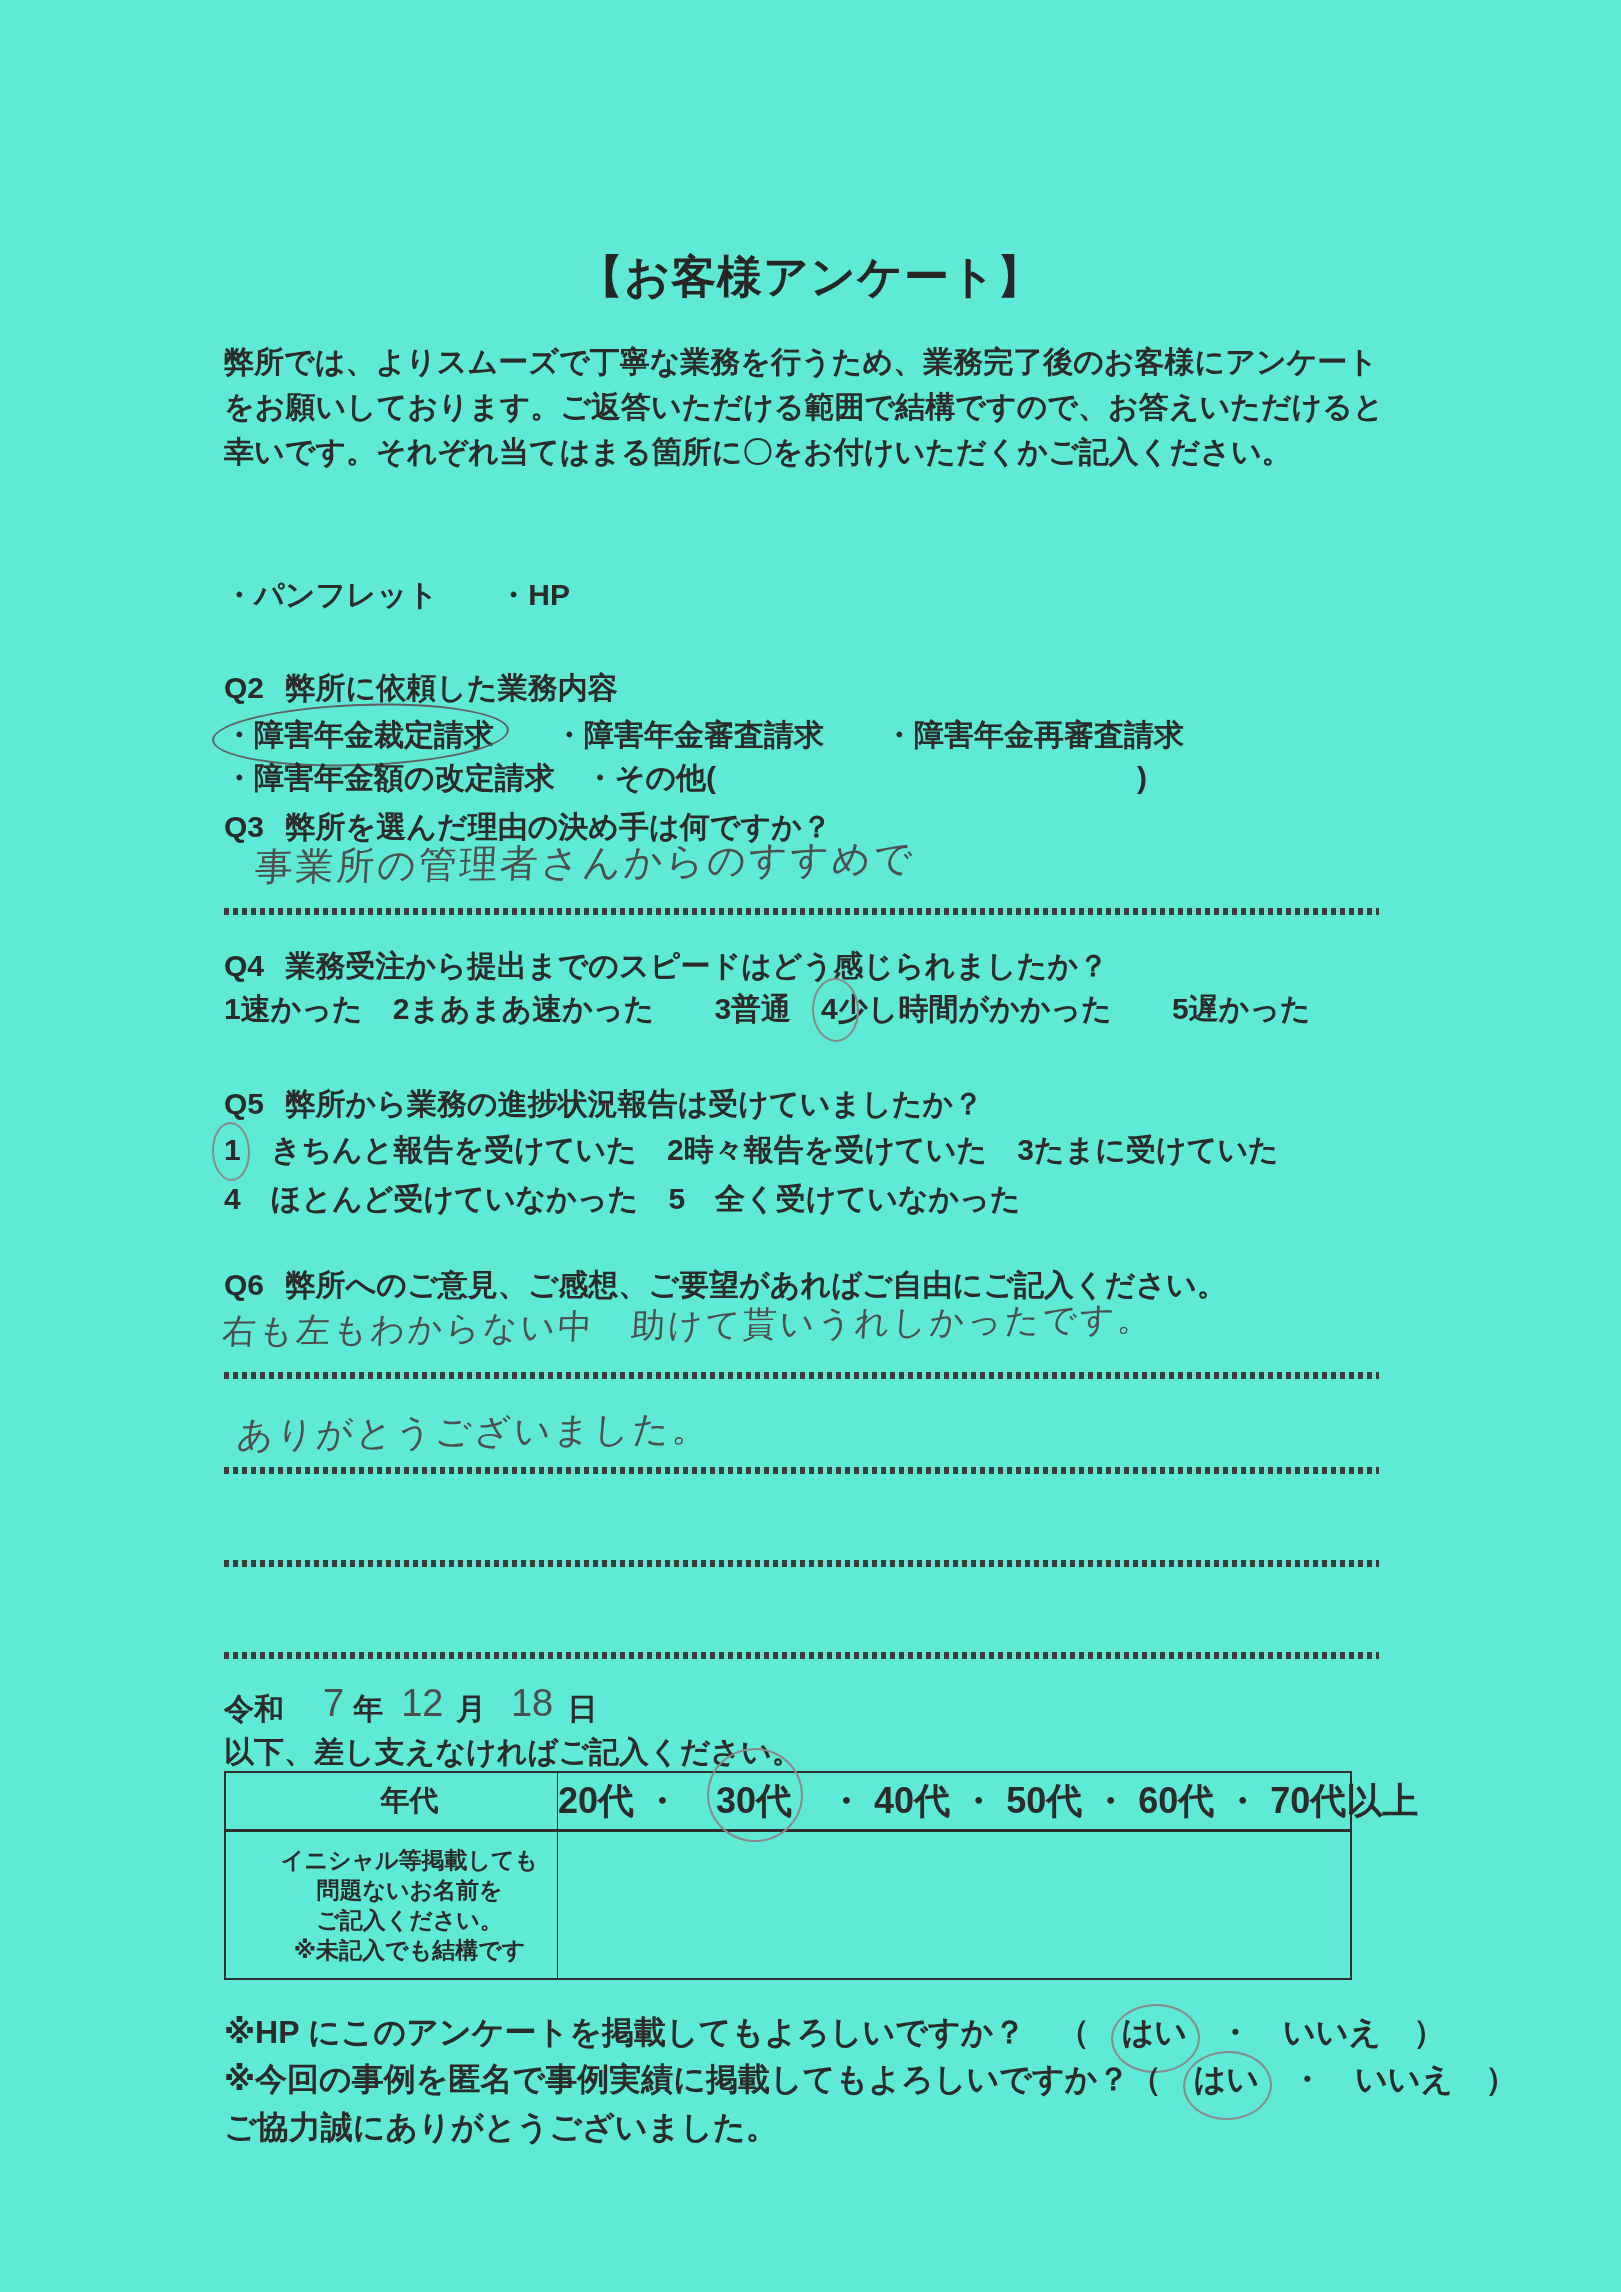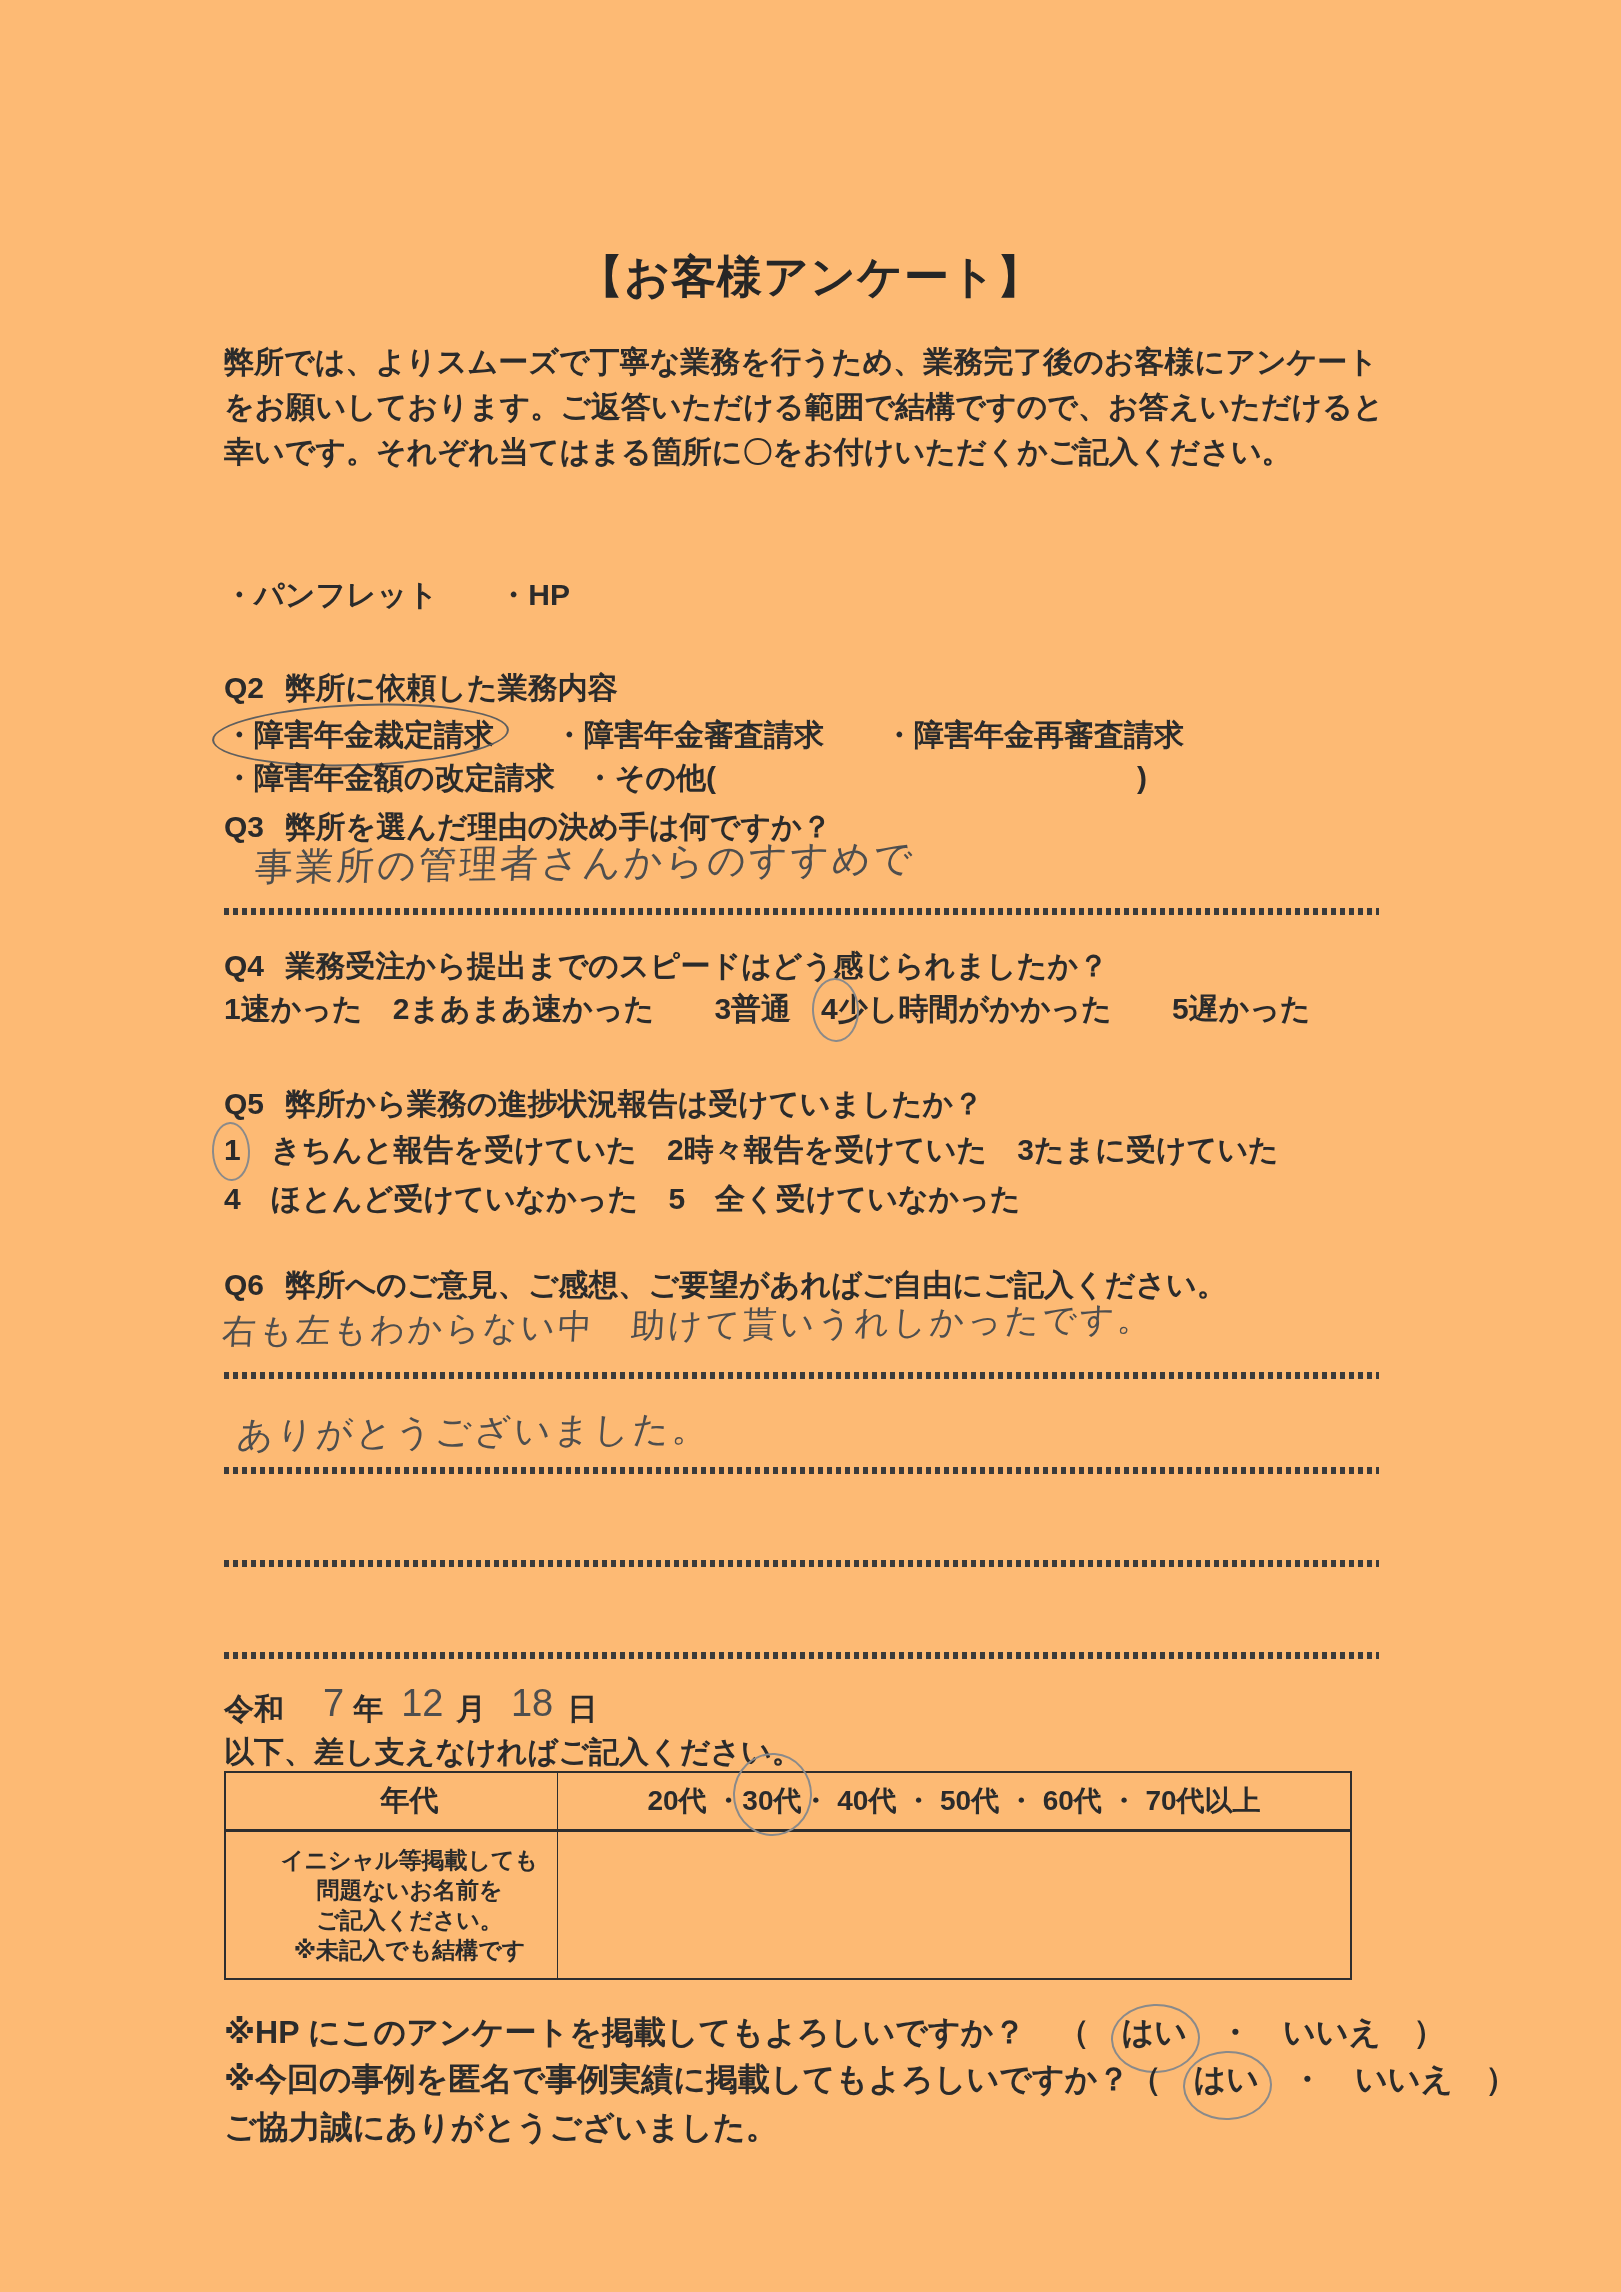--- a/index.html
+++ b/index.html
@@ -1,17 +1,17 @@
 <!DOCTYPE html>
 <html style="font-size:14.3px"><head>
 <meta charset="utf-8">
 <style>
   html,body { margin:0; padding:0; background:#ffffff; }
   .page {
-    position:relative; width:1621px; height:2293px; background:#fdba74;
+    position:relative; width:1621px; height:2293px; background:#5eead4;
     font-family:"Liberation Sans","DejaVu Sans",sans-serif; color:#2b2b2b; overflow:hidden;
   }
   .title {
     position:absolute; top:247px; left:0; width:100%; text-align:center;
     font-size:45px; font-weight:bold; letter-spacing:0.9px; color:#262626;
   }
   .line { position:absolute; left:224px; white-space:nowrap; font-size:30px; font-weight:bold; color:#2b2b2b; }
   .big { font-size:32px; }
   .qgap { margin-left:21.5px; }
   
@@ -33,21 +33,21 @@
   .c-onna::after    { inset:-5.4px -14.3px -21.5px -12.5px; }
   .c-hai::after     { inset:-7.2px -12.5px -18px -10.7px; }
   .sp470 { display:inline-block; width:421px; }
   
   .stable { position:absolute; left:224px; top:1771px; width:1128px; border:2.7px solid #2e2e2e; box-sizing:border-box; }
   .trow { display:flex; box-sizing:border-box;padding-left:36px; }
   .trow + .trow { border-top:1.8px solid #2e2e2e; }
   .trow.r3 { border-top:3.6px solid #2e2e2e; }
   .tlabel { flex:0 0 296px; border-right:1.8px solid #2e2e2e; display:flex; flex-direction:column;
     align-items:center; justify-content:center; font-size:29px; font-weight:bold; box-sizing:border-box; }
-  .tval { flex:1; display:flex; align-items:center; justify-content:center; font-size:28px; font-weight:bold; white-space:nowrap; }
+  .tval { flex:1; display:flex; align-items:center; justify-content:center; font-size:36px; font-weight:bold; white-space:nowrap;gap:36px; }
   .r1 { height:56px; } .r2 { height:43px; } .r3 { height:149px; }
   .name-label div { font-size:23px; line-height:30px; font-weight:bold; text-align:center; }
 </style>
 </head>
 <body>
 
 <div class="page">
 
   <div class="title">【お客様アンケート】</div>
 

